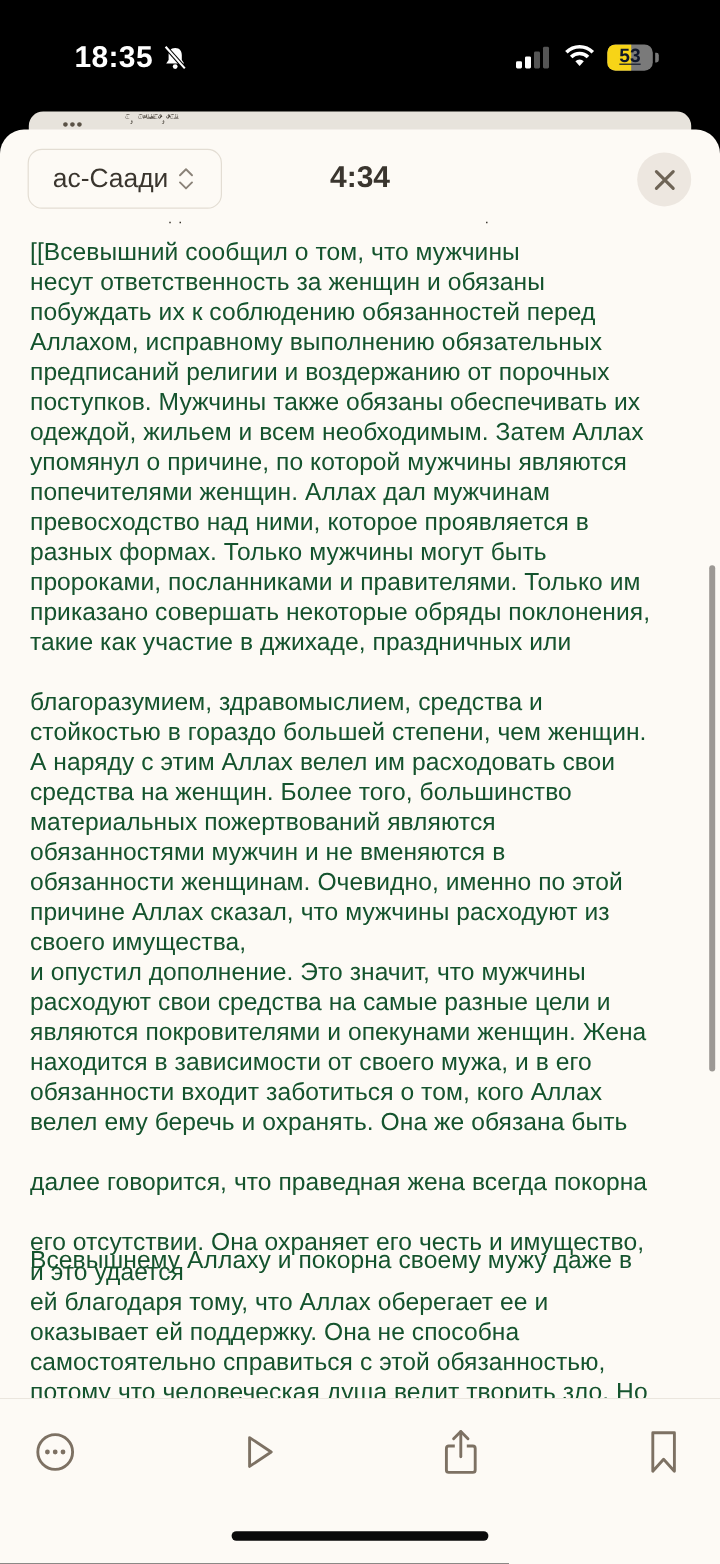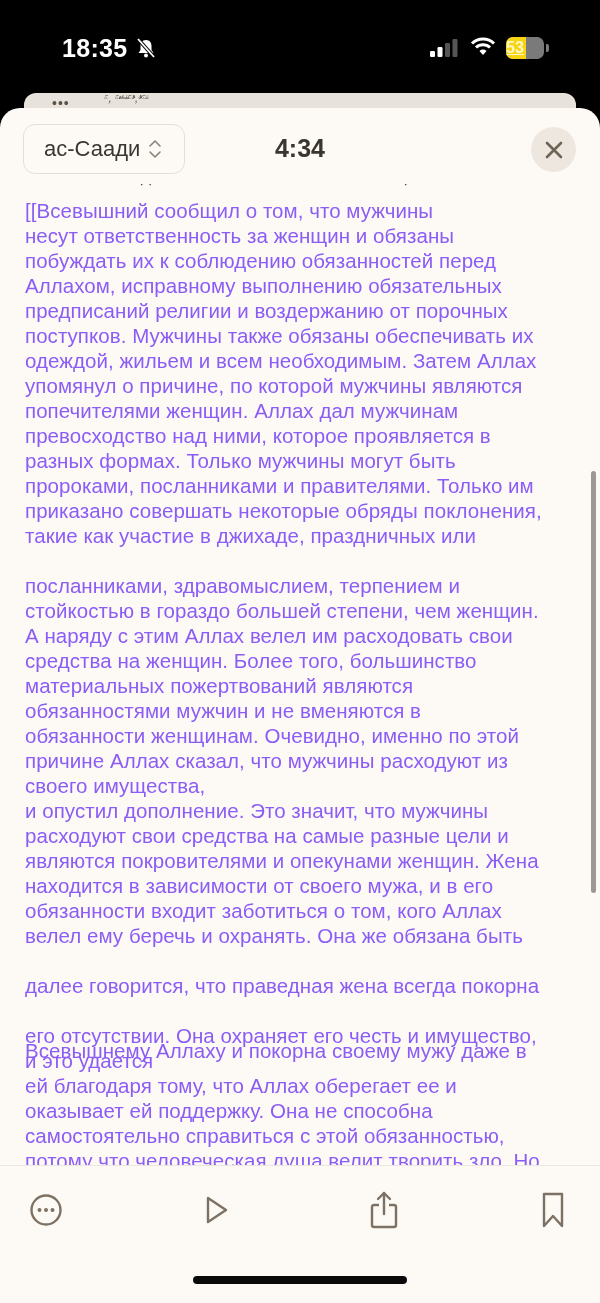--- a/index.html
+++ b/index.html
@@ -18,22 +18,22 @@
   }
   .bell-icon { position:absolute; left:135px; top:37px; width:22px; height:22px; }
   .signal-icon { position:absolute; left:430px; top:38px; width:30px; height:20px; }
   .wifi-icon { position:absolute; left:470px; top:37px; width:26px; height:20px; }
   .battery {
     position:absolute; left:506px; top:37px; width:38px; height:22px;
     border-radius:7px; overflow:hidden; background:#7a7a7a;
   }
   .battery-fill { position:absolute; left:0; top:0; bottom:0; width:53%; background:#f7d417; }
   .battery-text {
-    position:absolute; left:0; right:0; top:0; bottom:0; 
-    line-height:22px; font-size:16px; font-weight:bold; color:#fef9c3;text-decoration:underline;
+    position:absolute; left:0; right:0; top:0; bottom:0; text-align:center;
+    line-height:22px; font-size:16px; font-weight:bold; color:#0f172a;text-decoration:underline;
   }
   .battery-nub { position:absolute; left:546px; top:44px; width:3px; height:8px; background:#7a7a7a; border-radius:0 2px 2px 0; }
 
   .back-sheet {
     position:absolute; left:24px; top:93px; width:552px; height:40px;
     background:#e7e3dc; border-radius:12px 12px 0 0; overflow:hidden;
   }
   .back-sheet-dots {
     position:absolute; left:28px; top:2px; color:#5a5246; font-size:14px; letter-spacing:1px;
   }
@@ -66,21 +66,21 @@
 
   .content {
     position:absolute; left:0; top:72px; width:600px; height:985px; overflow:hidden;
   }
   .cut-line {
     position:absolute; left:140px; top:2px; color:#3a352e; font-size:14px;
   }
   .cut-line2 { position:absolute; left:404px; top:2px; color:#3a352e; font-size:14px; }
   .text-line {
     position:absolute; left:25px; white-space:nowrap;
-    font-size:20.5px; color:#8b5cf6; letter-spacing:0.05px;
+    font-size:20.5px; color:#14532d; letter-spacing:0.05px;
   }
   .scrollbar {
     position:absolute; left:591px; top:363px; width:5px; height:422px;
     border-radius:3px; background:#9c9894;
   }
   .toolbar-divider {
     position:absolute; left:0; top:1057px; width:600px; height:1px; background:#ebe6de;
   }
   .toolbar {
     position:absolute; left:0; top:1058px; width:600px; height:90px;
@@ -152,21 +152,21 @@
     <div class="text-line" style="top:119px">предписаний религии и воздержанию от порочных</div>
     <div class="text-line" style="top:144px">поступков. Мужчины также обязаны обеспечивать их</div>
     <div class="text-line" style="top:169px">одеждой, жильем и всем необходимым. Затем Аллах</div>
     <div class="text-line" style="top:194px">упомянул о причине, по которой мужчины являются</div>
     <div class="text-line" style="top:219px">попечителями женщин. Аллах дал мужчинам</div>
     <div class="text-line" style="top:244px">превосходство над ними, которое проявляется в</div>
     <div class="text-line" style="top:269px">разных формах. Только мужчины могут быть</div>
     <div class="text-line" style="top:319px">приказано совершать некоторые обряды поклонения,</div>
     <div class="text-line" style="top:294px">пророками, посланниками и правителями. Только им</div>
     <div class="text-line" style="top:344px">такие как участие в джихаде, праздничных или</div>
-    <div class="text-line" style="top:394px">посланниками, здравомыслием, терпением и</div>
+    <div class="text-line" style="top:394px">благоразумием, здравомыслием, средства и</div>
     <div class="text-line" style="top:444px">А наряду с этим Аллах велел им расходовать свои</div>
     <div class="text-line" style="top:419px">стойкостью в гораздо большей степени, чем женщин.</div>
     <div class="text-line" style="top:469px">средства на женщин. Более того, большинство</div>
     <div class="text-line" style="top:494px">материальных пожертвований являются</div>
     <div class="text-line" style="top:519px">обязанностями мужчин и не вменяются в</div>
     <div class="text-line" style="top:544px">обязанности женщинам. Очевидно, именно по этой</div>
     <div class="text-line" style="top:569px">причине Аллах сказал, что мужчины расходуют из</div>
     <div class="text-line" style="top:594px">своего имущества,</div>
     <div class="text-line" style="top:619px">и опустил дополнение. Это значит, что мужчины</div>
     <div class="text-line" style="top:644px">расходуют свои средства на самые разные цели и</div>

